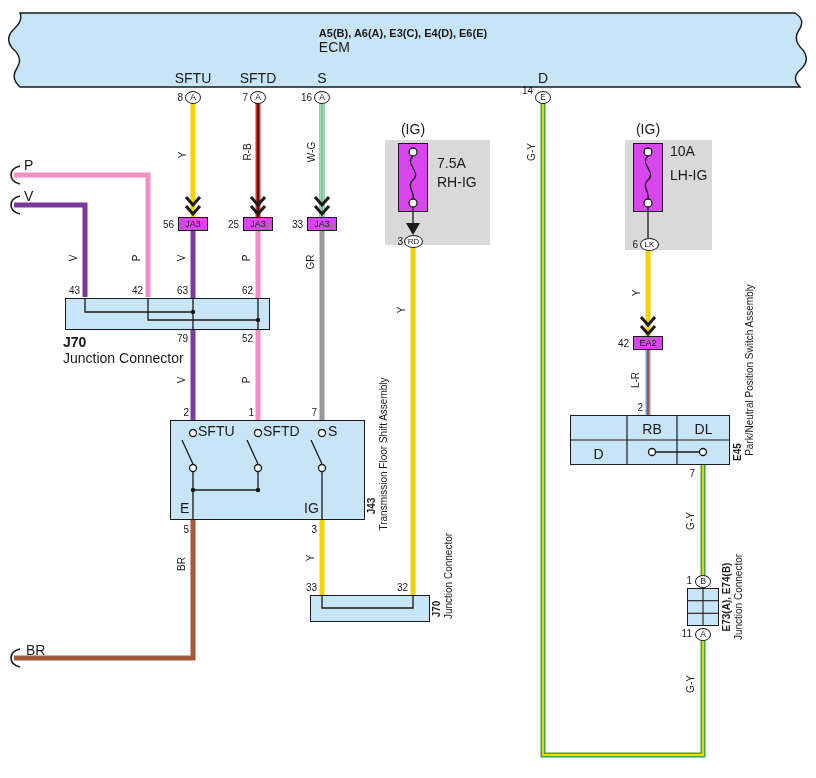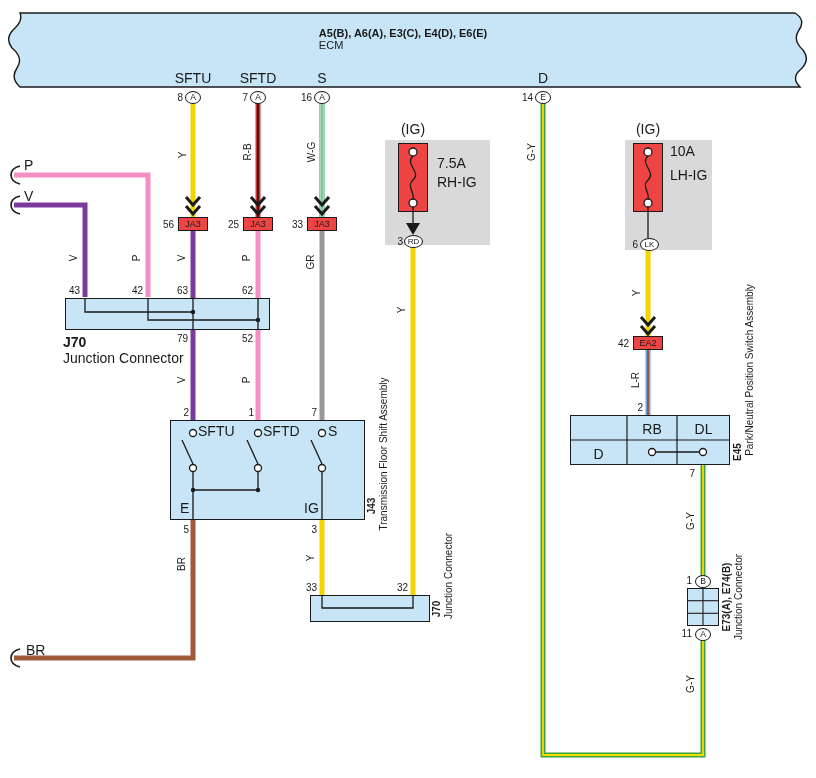--- a/index.html
+++ b/index.html
@@ -5,21 +5,21 @@
   *{margin:0;padding:0;box-sizing:border-box}
   html,body{background:#fff}
   body{font-family:"Liberation Sans",sans-serif;color:#1a1a1a}
   .canvas{position:relative;width:816px;height:778px;background:#fff;overflow:hidden}
   .boxes,.shells,.labels{position:absolute;inset:0}
   .boxes{z-index:1}
   svg.wires{position:absolute;left:0;top:0;z-index:2}
   .shells{z-index:3}
   .labels{z-index:4}
   .box{position:absolute;background:#c7e5f7;border:1.4px solid #1a1a1a}
-  .wbox{position:absolute;background:#ef4444;border:1.4px solid #1a1a1a;display:flex;align-items:center;justify-content:center;font-size:9px;line-height:1}
+  .wbox{position:absolute;background:#d946ef;border:1.4px solid #1a1a1a;display:flex;align-items:center;justify-content:center;font-size:9px;line-height:1}
   .gbox{position:absolute;background:#d9d9d9}
   .lbl{position:absolute;font-size:14px;line-height:1.15;white-space:nowrap}
   .num{position:absolute;font-size:10px;line-height:1;width:28px;text-align:right;white-space:nowrap}
   .vlbl{position:absolute;font-size:10px;line-height:1;white-space:nowrap;transform:translate(-50%,-50%) rotate(-90deg)}
   .shell{position:absolute;background:#fff;border:1.3px solid #1a1a1a;border-radius:50%;display:flex;align-items:center;justify-content:center;font-size:8.5px;line-height:1}
   .b{font-weight:bold}
   .ctr{text-align:center}
   .fs11{font-size:11px}
 </style>
 </head>
@@ -175,32 +175,32 @@
     <div class="shell" style="left:640px;top:238px;width:19px;height:13px;font-size:8px">LK</div>
     <div class="shell" style="left:695px;top:575px;width:16px;height:13px">B</div>
     <div class="shell" style="left:695px;top:628px;width:16px;height:13px">A</div>
   </div>
 
   <div class="labels">
 
     <div style="position:absolute;left:0;right:10px;top:27px;text-align:center">
       <div style="display:inline-block;text-align:left">
         <div class="b fs11">A5(B), A6(A), E3(C), E4(D), E6(E)</div>
-        <div style="font-size:11px">ECM</div>
+        <div style="font-size:14px">ECM</div>
       </div>
     </div>
 
     <div class="lbl ctr" style="left:168px;top:70px;width:50px">SFTU</div>
     <div class="lbl ctr" style="left:233px;top:70px;width:50px">SFTD</div>
     <div class="lbl ctr" style="left:297px;top:70px;width:50px">S</div>
     <div class="lbl ctr" style="left:518px;top:70px;width:50px">D</div>
     <div class="num" style="left:155px;top:93px">8</div>
     <div class="num" style="left:220px;top:93px">7</div>
     <div class="num" style="left:284px;top:93px">16</div>
-    <div class="num" style="left:505px;top:93px">14</div>
+    <div class="num" style="left:505px;top:86px">14</div>
 
     <div class="vlbl" style="left:183px;top:155px">Y</div>
     <div class="vlbl" style="left:248px;top:152px">R-B</div>
     <div class="vlbl" style="left:312px;top:152px">W-G</div>
     <div class="vlbl" style="left:532px;top:152px">G-Y</div>
     <div class="vlbl" style="left:74px;top:258px">V</div>
     <div class="vlbl" style="left:137px;top:258px">P</div>
     <div class="vlbl" style="left:182px;top:258px">V</div>
     <div class="vlbl" style="left:247px;top:258px">P</div>
     <div class="vlbl" style="left:311px;top:262px">GR</div>

